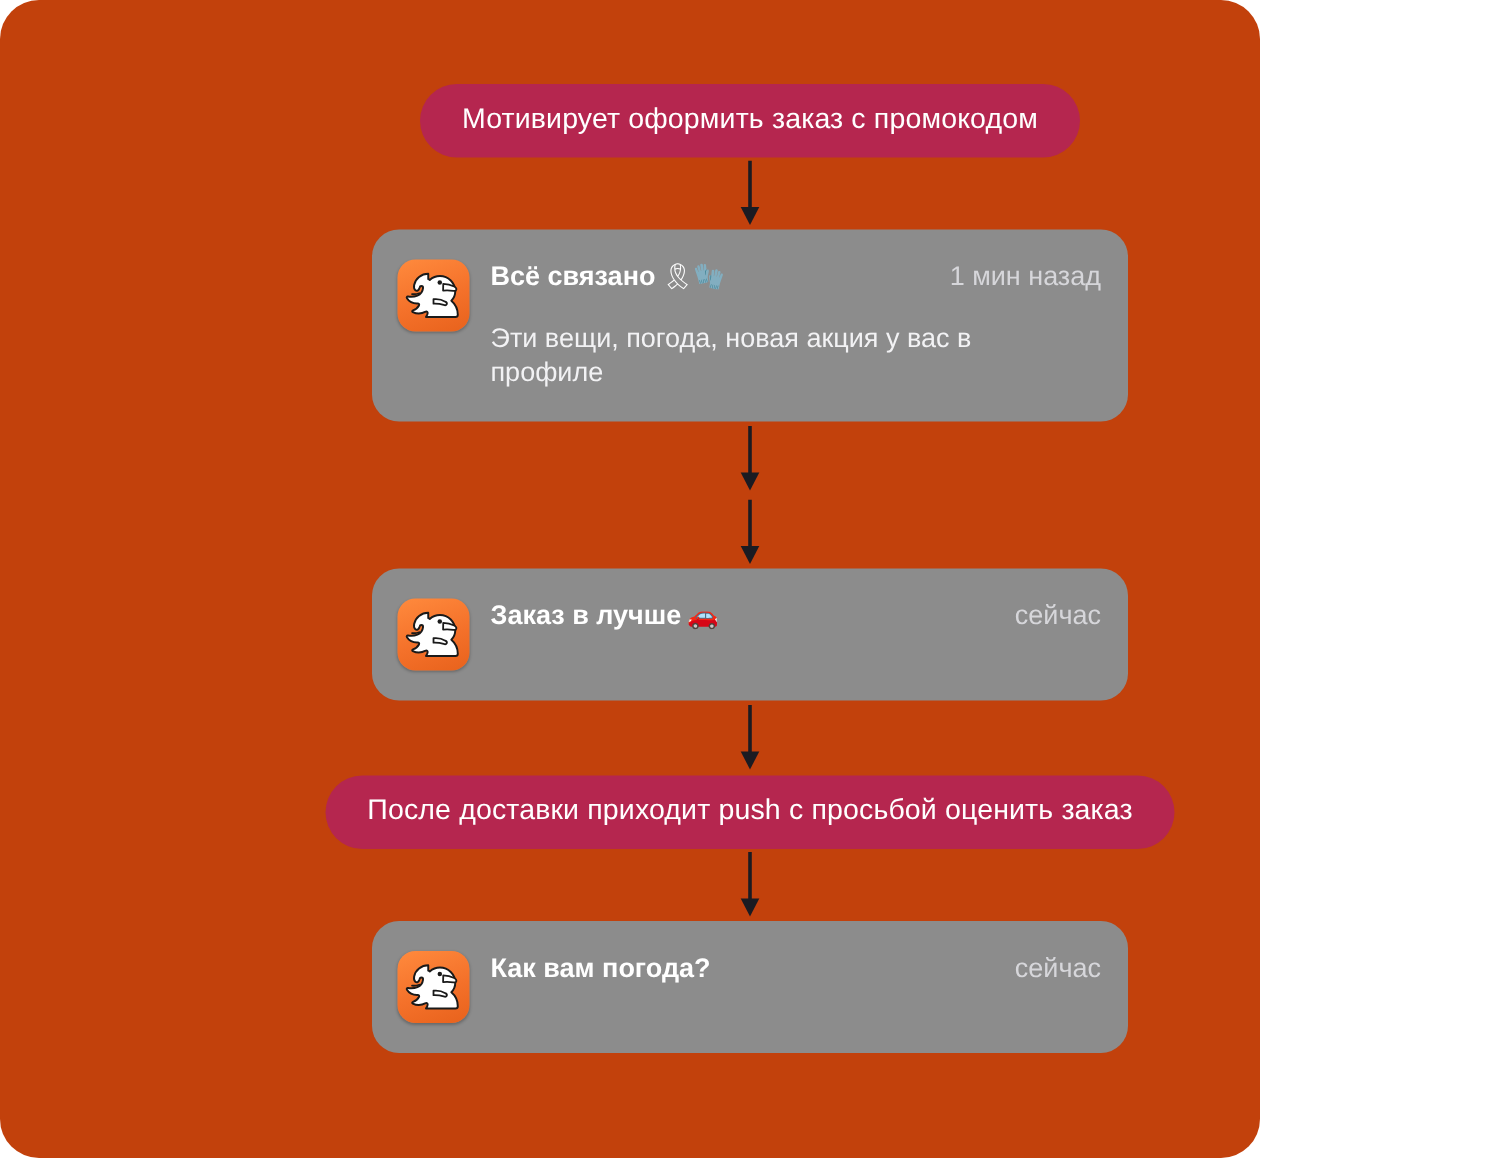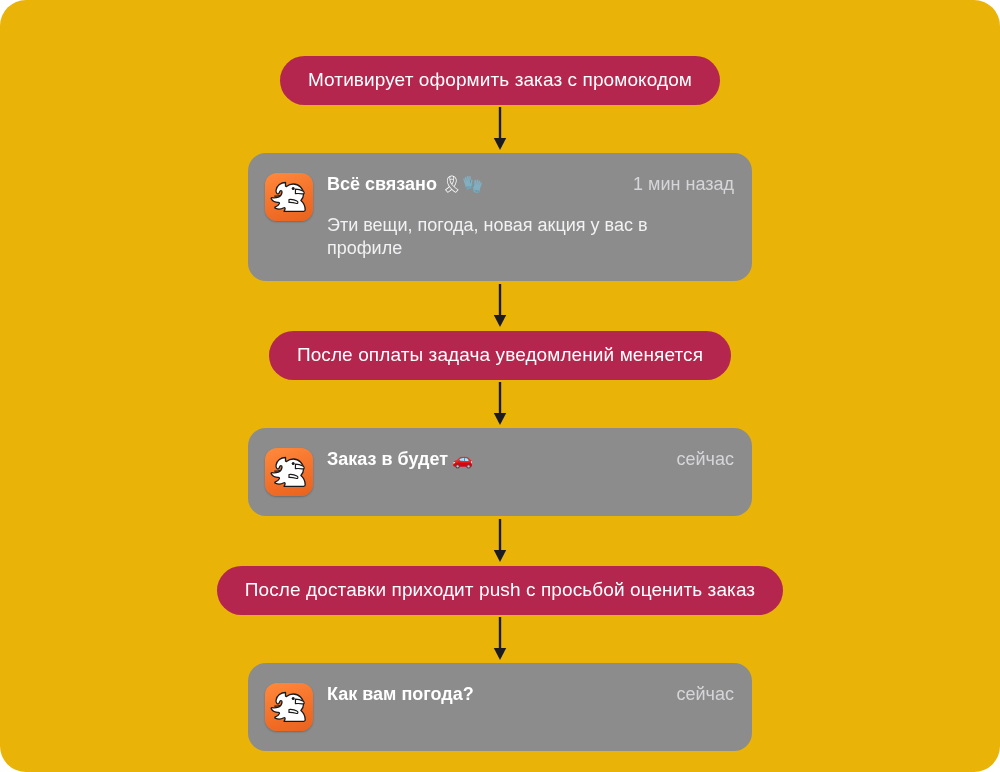--- a/index.html
+++ b/index.html
@@ -8,23 +8,23 @@
   }
   body {
     width: 1000px;
     height: 772px;
     background: #ffffff;
     font-family: "Liberation Sans", sans-serif;
     overflow: hidden;
   }
   .canvas {
     position: relative;
-    width: 1000px;
+    width: 840px;
     height: 772px;
-    background: #eab308;
+    background: #c2410c;
     border-radius: 26px;
     box-sizing: border-box;
     overflow: hidden;
   }
   .flow {
     position: absolute;
     left: 0;
     top: 0;
     width: 1000px;
     height: 772px;
@@ -166,21 +166,20 @@
       </div>
     </div>
 
     <div class="arrow" style="height:50px">
       <svg width="18" height="44" viewBox="0 0 18 44" aria-hidden="true">
         <line x1="9" y1="0" x2="9" y2="33" stroke="#1B1B22" stroke-width="2.4"></line>
         <polygon points="9,43 2.8,31 15.2,31" fill="#1B1B22"></polygon>
       </svg>
     </div>
 
-    <div class="pill">После оплаты задача уведомлений меняется</div>
 
     <div class="arrow" style="height:48px">
       <svg width="18" height="44" viewBox="0 0 18 44" aria-hidden="true">
         <line x1="9" y1="0" x2="9" y2="33" stroke="#1B1B22" stroke-width="2.4"></line>
         <polygon points="9,43 2.8,31 15.2,31" fill="#1B1B22"></polygon>
       </svg>
     </div>
 
     <div class="card">
       <div class="app-icon">
@@ -191,21 +190,21 @@
             <path d="M30.5 16.2c2.6 0 5.1 0.6 7.3 1.8 1.1 0.6 1.6 1.4 1.4 2.1-0.2 0.7-1 1-2 0.8-2.3-0.4-4.6-0.5-6.8-0.2z" fill="#FFFFFF" stroke="#1A1A1A" stroke-width="1.2" stroke-linejoin="round"></path>
             <circle cx="28.2" cy="15.4" r="1.5" fill="#1A1A1A"></circle>
             <path d="M24 26.5c2.8-0.3 5.6 0.2 7.9 1.6 0.9 0.5 1.2 1.2 0.9 1.8-0.3 0.6-1.1 0.7-2 0.4-2.2-0.7-4.5-1-6.8-0.9z" fill="#FFFFFF" stroke="#1A1A1A" stroke-width="1.2" stroke-linejoin="round"></path>
             <path d="M14.5 22.5c-1.6 0.6-3.2 0.8-4.8 0.6" fill="none" stroke="#1A1A1A" stroke-width="1.2" stroke-linecap="round"></path>
           </g>
         </svg>
       </div>
       <div class="card-body">
         <div class="card-row">
           <div class="card-title">
-            <span>Заказ в будет</span><span class="emoji">🚗</span>
+            <span>Заказ в лучше</span><span class="emoji">🚗</span>
           </div>
           <div class="card-time">сейчас</div>
         </div>
       </div>
     </div>
 
     <div class="arrow" style="height:50px">
       <svg width="18" height="44" viewBox="0 0 18 44" aria-hidden="true">
         <line x1="9" y1="0" x2="9" y2="33" stroke="#1B1B22" stroke-width="2.4"></line>
         <polygon points="9,43 2.8,31 15.2,31" fill="#1B1B22"></polygon>

